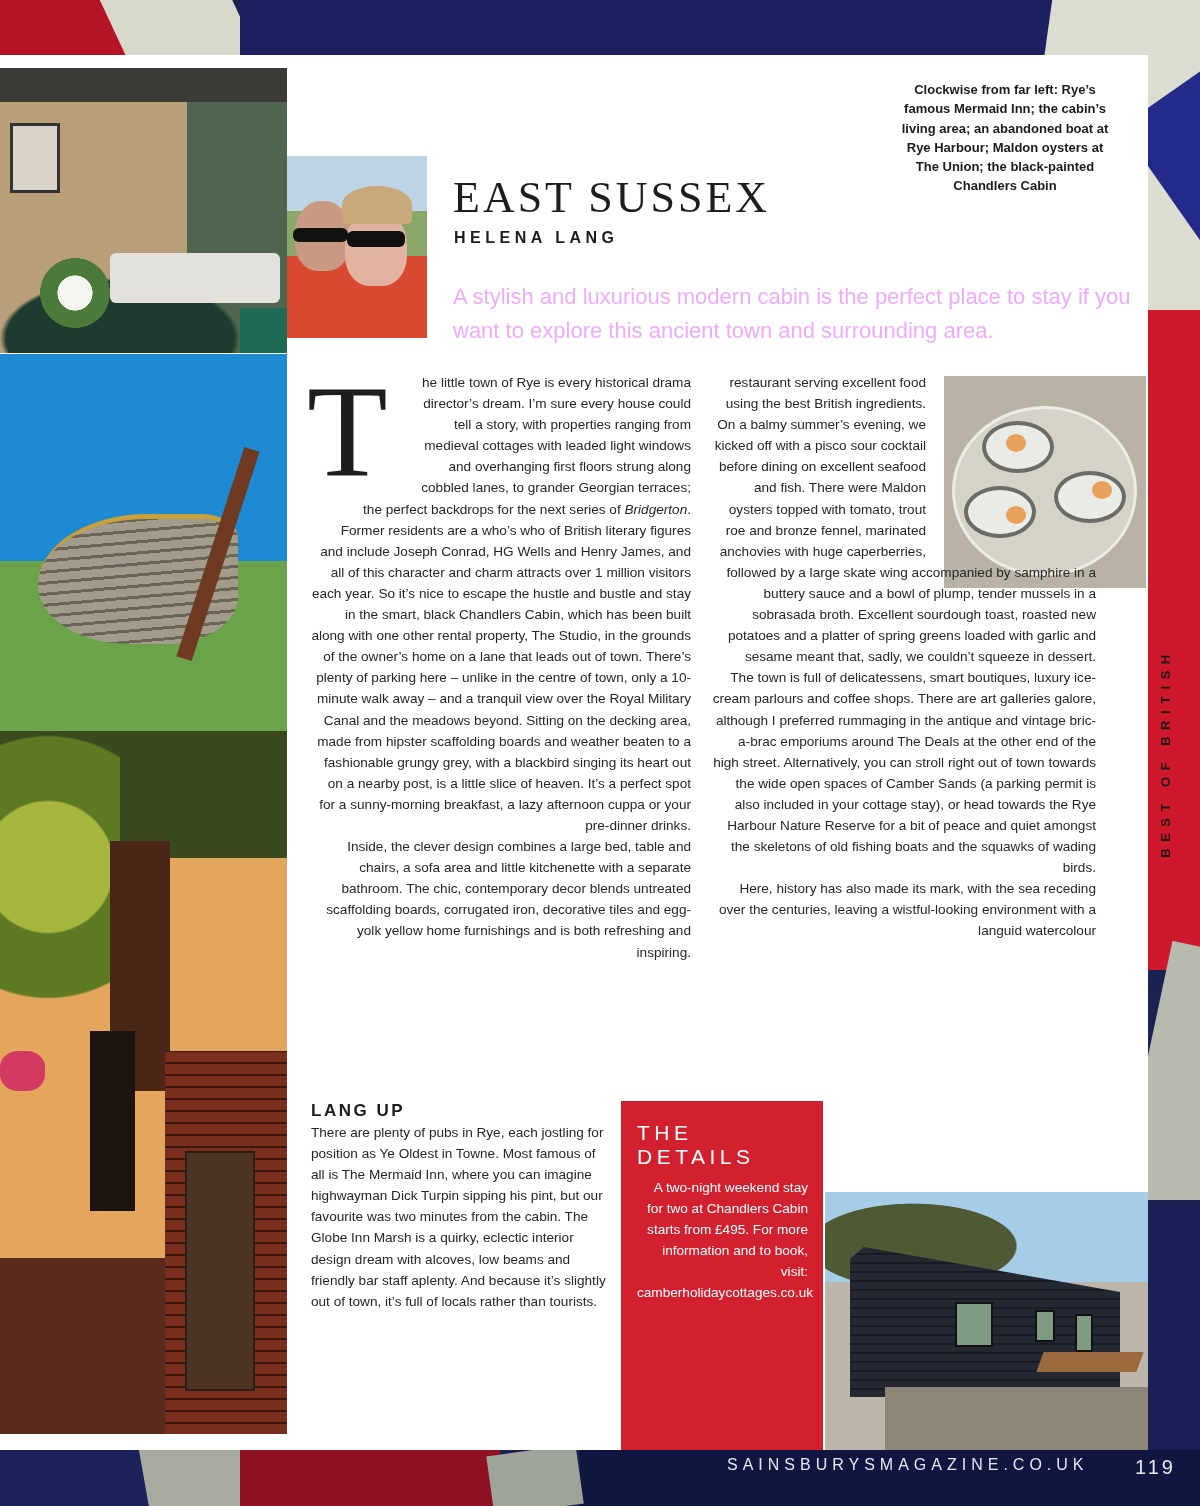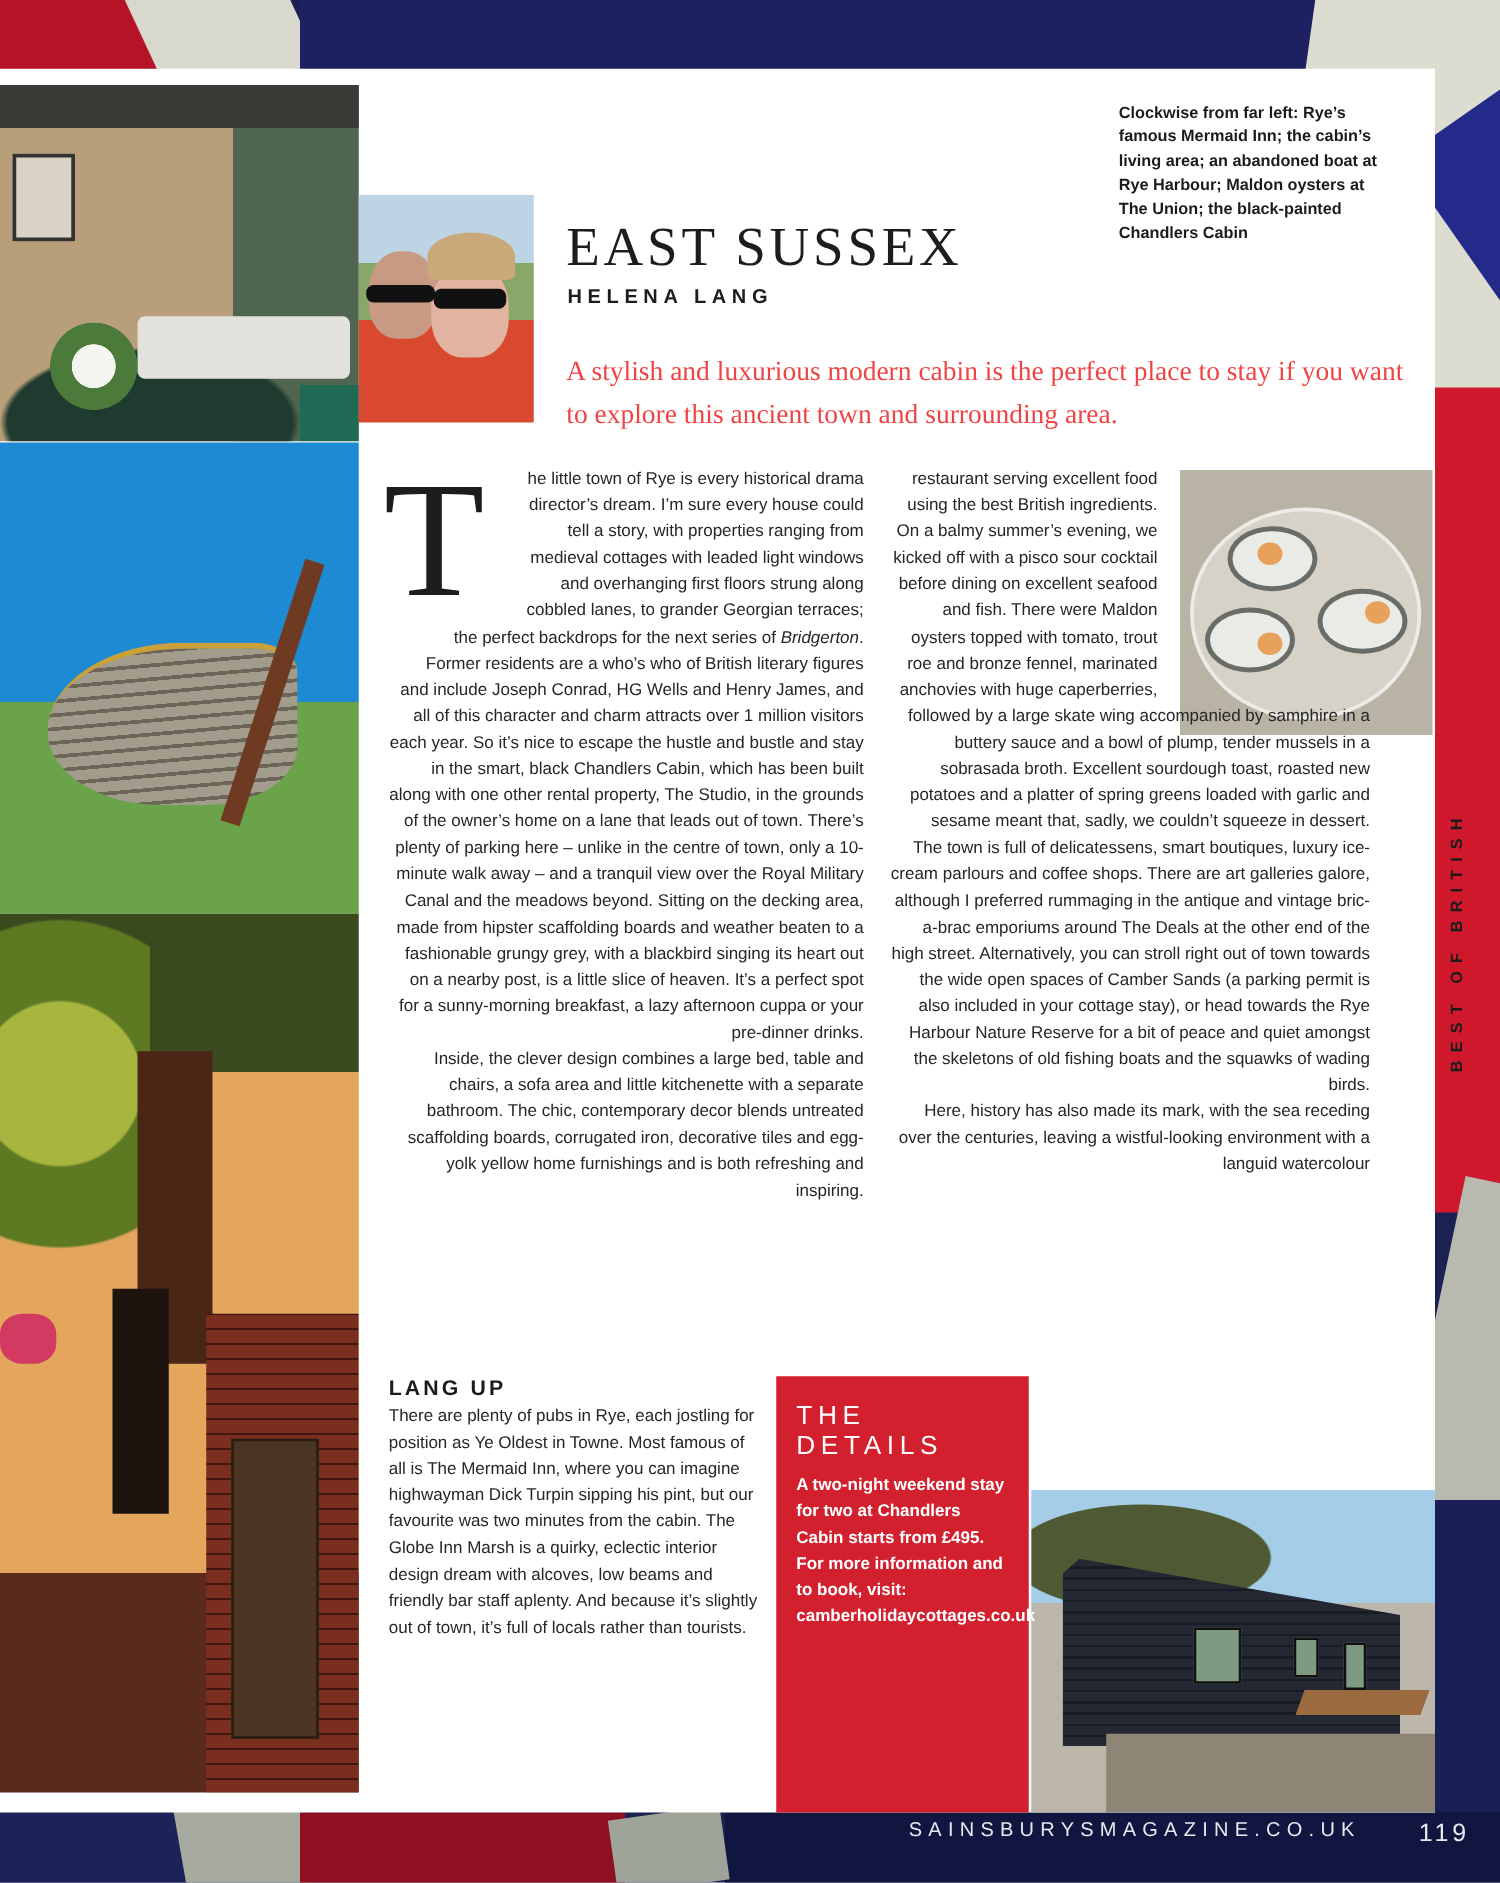--- a/index.html
+++ b/index.html
@@ -67,39 +67,39 @@
 
     .ph-cabin { left: 825px; top: 1192px; width: 323px; height: 258px;
       background: linear-gradient(180deg, #a6cde8 0 35%, #bdb7ab 35% 100%); }
     .ph-cabin .trees { position: absolute; left: 0; top: 0; width: 220px; height: 90px; background: radial-gradient(ellipse at 40% 60%, #4f5a34 0 55%, transparent 56%); }
     .ph-cabin .wall { position: absolute; left: 25px; top: 55px; width: 270px; height: 150px; background: repeating-linear-gradient(0deg, #232832 0 7px, #171b24 7px 9px); clip-path: polygon(0 8%, 5% 0, 100% 30%, 100% 100%, 0 100%); }
     .ph-cabin .win { position: absolute; background: #7f9a82; border: 2px solid #111; }
     .ph-cabin .deck { position: absolute; left: 60px; top: 195px; width: 263px; height: 63px; background: #8d8677; }
     .ph-cabin .table { position: absolute; left: 215px; top: 160px; width: 100px; height: 20px; background: #9c6a3f; transform: skewX(-20deg); }
 
     
-    .caption { position: absolute; right: 85px; top: 80px; width: 220px; text-align: left; font-size: 13px; line-height: 19.3px; font-weight: bold; color: #1b1b1b; }
+    .caption { position: absolute; right: 85px; top: 80px; width: 220px; text-align: center; font-size: 13px; line-height: 19.3px; font-weight: bold; color: #1b1b1b; }
     .title { position: absolute; left: 453px; top: 172px; font-family: "Liberation Serif", serif; font-size: 44px; letter-spacing: 3px; color: #1d1d1d; font-weight: normal; }
     .byline { position: absolute; left: 454px; top: 229px; font-size: 16px; letter-spacing: 4.5px; font-weight: bold; color: #1d1d1d; }
-    .standfirst { position: absolute; left: 453px; top: 280px; width: 680px; font-family: Liberation Serif, serif; font-size: 22px; line-height: 34px; color: #ef4444; }
+    .standfirst { position: absolute; left: 453px; top: 280px; width: 680px; font-family: Liberation Sans, sans-serif; font-size: 22px; line-height: 34px; color: #f0abfc; }
 
     .col { position: absolute; font-size: 13.6px; line-height: 21.1px; color: #262626; }
     .col p { margin: 0; text-align: right; }
     .col p.indent { text-indent: 16px; }
     .col1 { left: 311px; top: 372px; width: 380px; }
     .col2 { left: 711px; top: 372px; width: 385px; }
     .dropcap { float: left; font-family: "Liberation Serif", serif; font-size: 132px; line-height: 108px; margin: 6px 22px 0 -4px; color: #1d1d1d; height: 116px; }
     .col2 .narrow { width: 215px; }
     .col2 .indent-left { padding-left: 135px; }
     .subhead { font-size: 17px; font-weight: bold; letter-spacing: 2.5px; color: #1b1b1b; margin-top: 10px; line-height: 22px; }
     .drink { position: absolute; left: 311px; top: 1090px; width: 300px; font-size: 13.6px; line-height: 21.1px; color: #262626; }
 
     .details { position: absolute; left: 621px; top: 1101px; width: 202px; height: 349px; background: #d3202f; color: #fff; padding: 20px 15px 0 16px; }
     .details h3 { font-size: 21px; letter-spacing: 4.5px; line-height: 24px; font-weight: normal; margin-bottom: 8px; }
-    .details .body { font-size: 13.6px; line-height: 21.1px; font-weight: bold; }
+    .details .body { font-size: 13.6px; line-height: 21.1px; font-weight: normal; text-align: right; }
 
     .side-label { position: absolute; left: 1154px; top: 625px; width: 22px; height: 255px; }
     .side-label span { position: absolute; left: 50%; top: 50%; transform: translate(-50%,-50%) rotate(-90deg); white-space: nowrap; font-size: 13px; font-weight: bold; letter-spacing: 6.5px; color: #1b1b1b; }
 
     .footer { position: absolute; left: 727px; top: 1456px; font-size: 16px; letter-spacing: 5px; color: #e7e7ee; }
     .folio { position: absolute; left: 1135px; top: 1456px; font-size: 20px; letter-spacing: 3px; color: #e7e7ee; }
     .arrow { display: inline-block; margin-left: 6px; font-size: 14px; color: #111; }
   </style>
 </head>
 <body>

